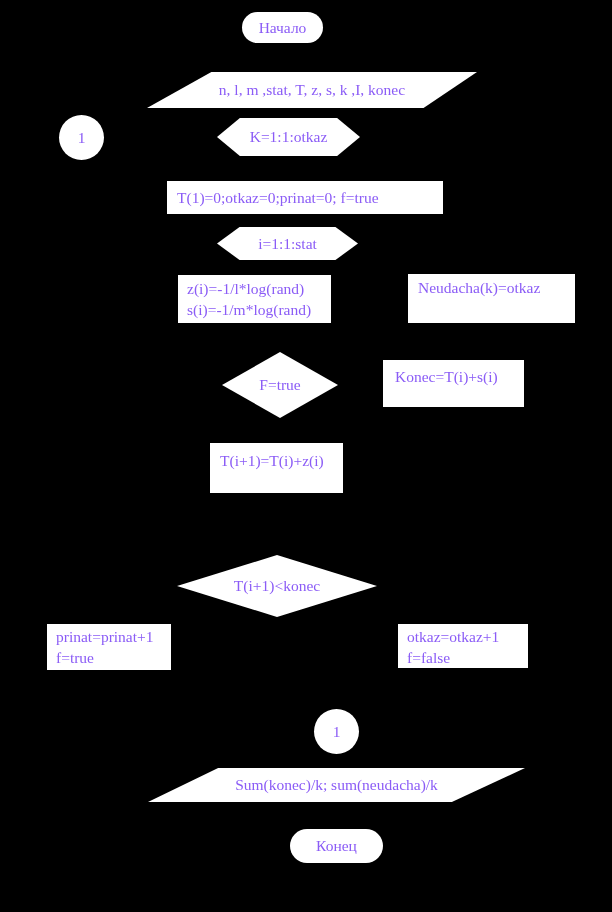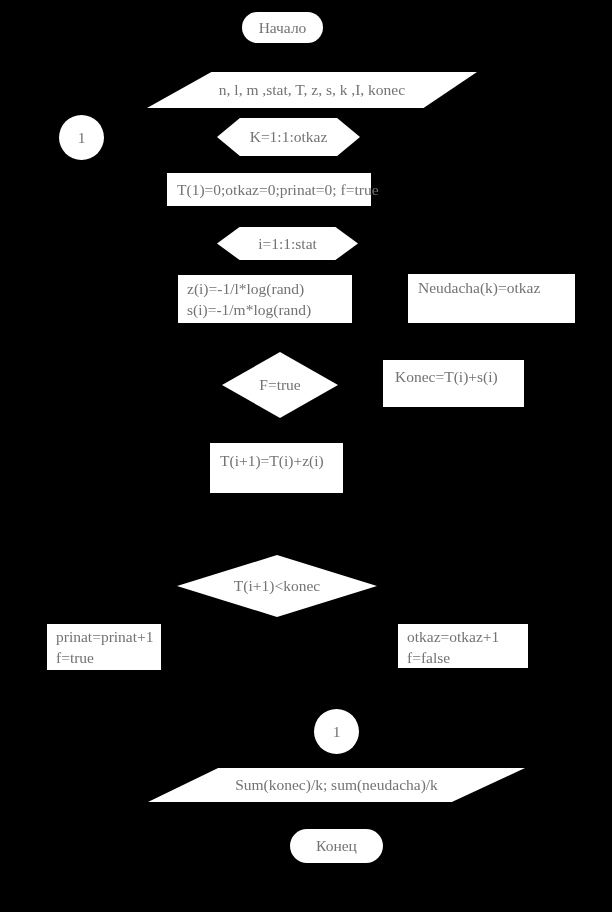--- a/index.html
+++ b/index.html
@@ -6,21 +6,21 @@
   body {
     width: 612px; height: 912px;
     background: #000000;
     position: relative;
     font-family: "Liberation Serif", serif;
     overflow: hidden;
   }
   .node {
     position: absolute;
     background: #ffffff;
-    color: #737373;
+    color: #8b5cf6;
     font-size: 15.5px;
     box-sizing: border-box;
     white-space: nowrap;
   }
   .center {
     display: flex;
     align-items: center;
     justify-content: center;
   }
   .stadium { border-radius: 16px; }
@@ -28,30 +28,30 @@
   .hex     { clip-path: polygon(16% 0, 84% 0, 100% 50%, 84% 100%, 16% 100%, 0% 50%); }
   .diamond { clip-path: polygon(50% 0, 100% 50%, 50% 100%, 0% 50%); }
   .para-in  { clip-path: polygon(19.5% 0, 100% 0, 83.8% 100%, 0% 100%); }
   .para-out { clip-path: polygon(18.6% 0, 100% 0, 80.6% 100%, 0% 100%); }
   .rect .line { line-height: 21px; }
 
   #n-start         { left: 242px; top: 12px;  width: 81px;  height: 31px; }
   #n-input         { left: 147px; top: 72px;  width: 330px; height: 36px; }
   #n-conn-left     { left: 59px;  top: 115px; width: 45px;  height: 45px; }
   #n-loop-k        { left: 217px; top: 118px; width: 143px; height: 38px; }
-  #n-init          { left: 167px; top: 173px; width: 204px; height: 33px;
+  #n-init          { left: 167px; top: 181px; width: 276px; height: 33px;
                      display: flex; align-items: center; padding-left: 10px; }
   #n-loop-i        { left: 217px; top: 227px; width: 141px; height: 33px; }
-  #n-calc-random   { left: 178px; top: 275px; width: 174px; height: 48px; padding: 3px 0 0 9px; }
+  #n-calc-random   { left: 178px; top: 275px; width: 153px; height: 48px; padding: 3px 0 0 9px; }
   #n-record        { left: 408px; top: 274px; width: 167px; height: 49px; padding: 3px 0 0 10px; }
   #n-decision-f    { left: 222px; top: 352px; width: 116px; height: 66px; }
   #n-calc-konec    { left: 383px; top: 360px; width: 141px; height: 47px; padding: 8px 0 0 12px; }
   #n-calc-next     { left: 210px; top: 443px; width: 133px; height: 50px; padding: 9px 0 0 10px; }
   #n-decision-t    { left: 177px; top: 555px; width: 200px; height: 62px; }
-  #n-branch-accept { left: 47px;  top: 624px; width: 114px; height: 46px; padding: 2px 0 0 9px; }
+  #n-branch-accept { left: 47px;  top: 624px; width: 124px; height: 46px; padding: 2px 0 0 9px; }
   #n-branch-reject { left: 398px; top: 624px; width: 130px; height: 44px; padding: 2px 0 0 9px; }
   #n-conn-bottom   { left: 314px; top: 709px; width: 45px;  height: 45px; }
   #n-output        { left: 148px; top: 768px; width: 377px; height: 34px; }
   #n-end           { left: 290px; top: 829px; width: 93px;  height: 34px; border-radius: 17px; }
 </style>
 </head>
 <body>
 
 <div id="n-start" class="node stadium center">Начало</div>
 

